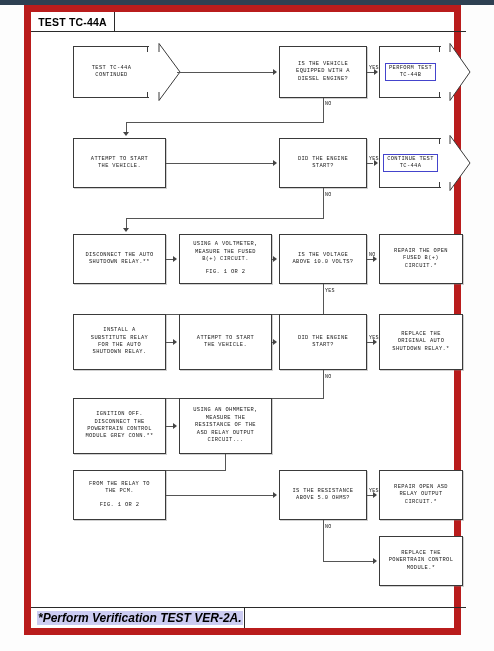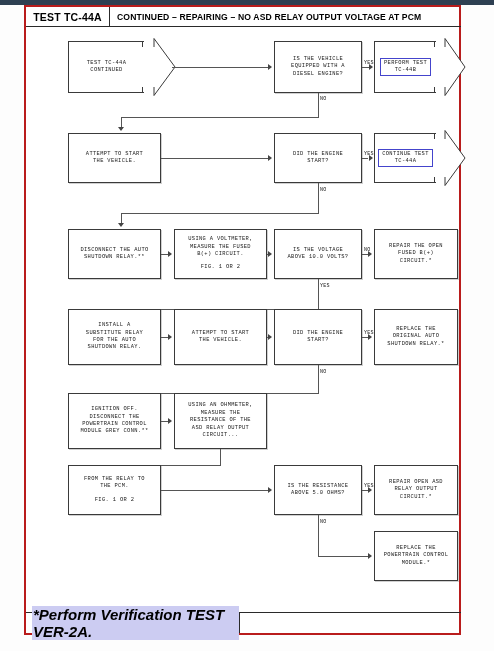--- a/index.html
+++ b/index.html
@@ -8,21 +8,21 @@
     width:494px;height:651px;position:relative;overflow:hidden;
     font-family:"Liberation Sans", sans-serif;
     background:#fdfdfd;
   }
   #topbar{
     position:absolute;left:0;top:0;width:494px;height:5px;
     background:#2e4052;
   }
   #page{
     position:absolute;left:24px;top:5px;width:437px;height:630px;
-    border:2px solid #b91c1c;background:#ffffff;box-sizing:border-box;
+    border:7px solid #b91c1c;background:#ffffff;box-sizing:border-box;
   }
   
   #header{
     position:absolute;left:0;top:0;width:435px;height:20px;
     box-sizing:border-box;border-bottom:1px solid #2a2a2a;
     display:flex;align-items:stretch;
   }
   #header-testcell{
     width:84px;box-sizing:border-box;border-right:1px solid #2a2a2a;
     display:flex;align-items:center;justify-content:center;
@@ -33,21 +33,21 @@
     font-size:8.6px;font-weight:bold;letter-spacing:0.15px;color:#000;
   }
   
   #footer{
     position:absolute;left:0;bottom:0;width:435px;height:21px;
     box-sizing:border-box;border-top:1px solid #2a2a2a;
     display:flex;align-items:stretch;
   }
   .footer-cell{
     display:flex;align-items:center;padding-left:6px;
-    font-size:15px;font-style:italic;font-weight:bold;color:#000;
+    font-size:12px;font-style:italic;font-weight:bold;color:#000;
   }
   #footer-left{width:214px;box-sizing:border-box;border-right:1px solid #2a2a2a;}
   #footer-right{flex:1;}
   .hl{background:#ccccf2;padding:0 1px;}
   
   #canvas{
     position:absolute;left:0;top:20px;width:435px;height:588px;
   }
   
   .nbox{
@@ -95,21 +95,20 @@
 </style>
 </head>
 <body>
 
 <div id="topbar"></div>
 
 <div id="page">
 
   <div id="header">
     <div id="header-testcell">TEST TC-44A</div>
-    <div id="header-title">CONTINUED – REPAIRING – NO ASD RELAY OUTPUT VOLTAGE AT PCM</div>
   </div>
 
   <div id="canvas">
 
     <div class="pent-wrap" style="left:42px;top:14px;width:106px;height:52px;">
       <div class="pent-body" style="width:76px;height:52px;">
         <div class="ln">TEST TC-44A</div>
         <div class="ln">CONTINUED</div>
       </div>
       <svg class="pent-head" style="left:74px;top:-3px;width:34px;height:58px;" viewBox="0 0 34 58">

